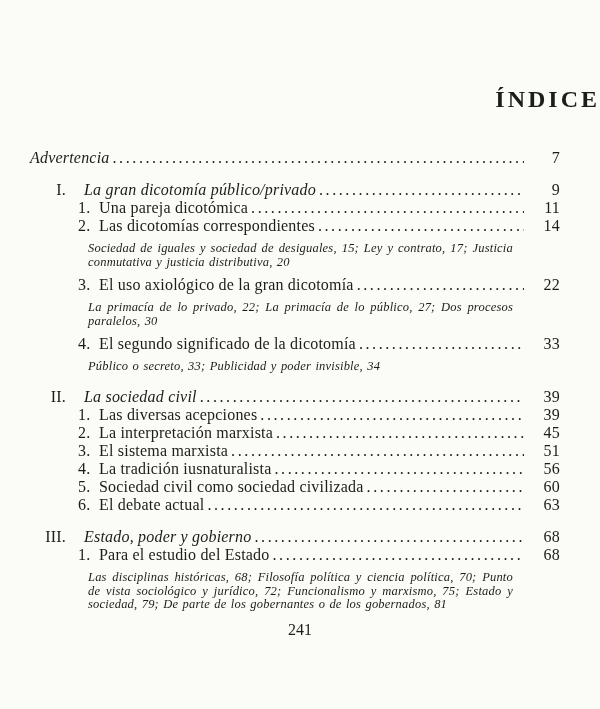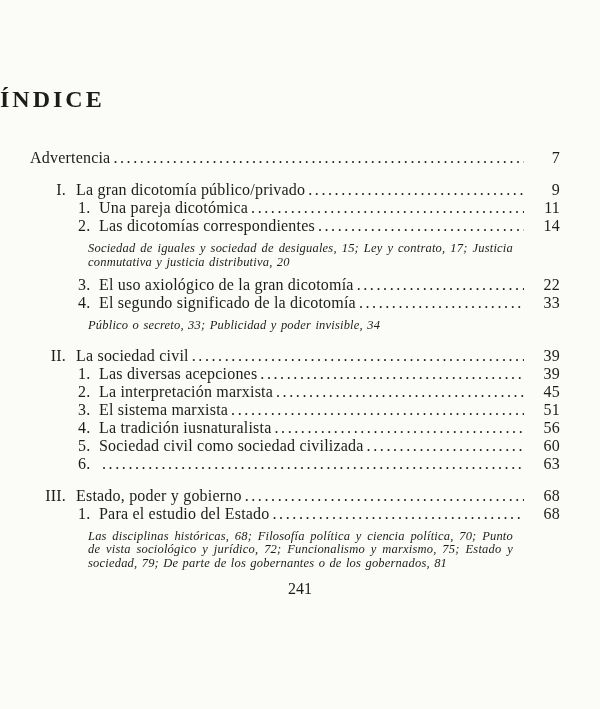--- a/index.html
+++ b/index.html
@@ -9,21 +9,21 @@
   body {
     width: 600px;
     height: 709px;
     background: #fbfcf8;
     color: #1c1c18;
     font-family: "Liberation Serif", "DejaVu Serif", serif;
     overflow: hidden;
   }
   .page-title {
     margin: 86px 0 0 0;
-    text-align: left;
+    text-align: right;
     font-size: 24px;
     line-height: 26px;
     font-weight: 700;
     letter-spacing: 3px;
   }
   .toc {
     margin: 37px 40px 0 30px;
   }
   .row {
     display: flex;
@@ -35,22 +35,25 @@
   .chapter-row {
     margin-top: 14px;
   }
   .numeral {
     flex: 0 0 36px;
     text-align: right;
     margin-right: 10px;
     white-space: nowrap;
   }
   .chapter-row .entry-label {
+    font-style: italic;
+    margin-left: 8px;
   }
   .front-row .entry-label {
+    font-style: italic;
   }
   .item-row {
     padding-left: 48px;
   }
   .inum {
     flex: 0 0 21px;
     white-space: nowrap;
   }
   .entry-label {
     white-space: nowrap;
@@ -123,20 +126,21 @@
       <span class="pg">14</span>
     </div>
     <p class="note">Sociedad de iguales y sociedad de desiguales, 15; Ley y contrato, 17; Justicia conmutativa y justicia distributiva, 20</p>
 
     <div class="row item-row">
       <span class="inum">3.</span>
       <span class="entry-label">El uso axiológico de la gran dicotomía</span>
       <span class="leader"></span>
       <span class="pg">22</span>
     </div>
+    <p class="note">La primacía de lo privado, 22; La primacía de lo público, 27; Dos procesos paralelos, 30</p>
 
     <div class="row item-row">
       <span class="inum">4.</span>
       <span class="entry-label">El segundo significado de la dicotomía</span>
       <span class="leader"></span>
       <span class="pg">33</span>
     </div>
     <p class="note">Público o secreto, 33; Publicidad y poder invisible, 34</p>
 
     <div class="row chapter-row">
@@ -176,20 +180,21 @@
 
     <div class="row item-row">
       <span class="inum">5.</span>
       <span class="entry-label">Sociedad civil como sociedad civilizada</span>
       <span class="leader"></span>
       <span class="pg">60</span>
     </div>
 
     <div class="row item-row">
       <span class="inum">6.</span>
+      <span class="entry-label">El debate actual</span>
       <span class="leader"></span>
       <span class="pg">63</span>
     </div>
 
     <div class="row chapter-row">
       <span class="numeral">III.</span>
       <span class="entry-label">Estado, poder y gobierno</span>
       <span class="leader"></span>
       <span class="pg">68</span>
     </div>

